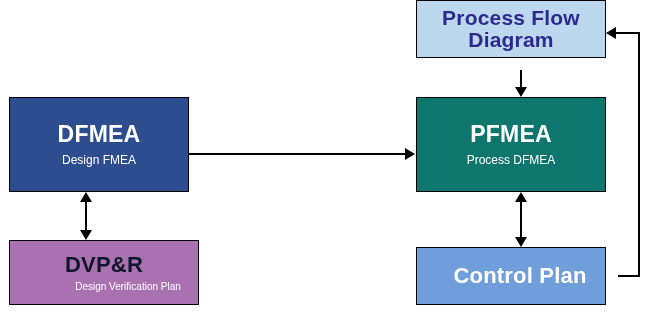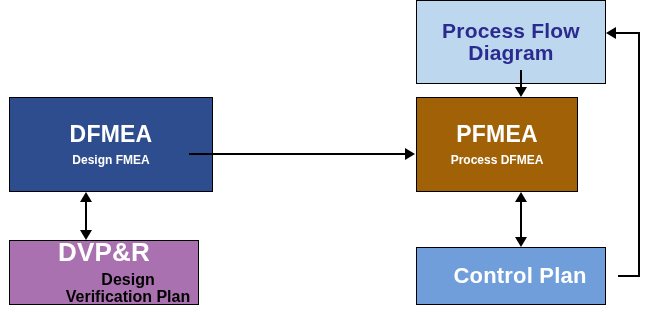--- a/index.html
+++ b/index.html
@@ -27,88 +27,88 @@
     align-items: center;
     justify-content: center;
     text-align: center;
     line-height: 1.05;
   }
   .node .title {
     font-weight: bold;
     letter-spacing: 0.2px;
   }
   .node .sub {
-    font-weight: bold;
+    font-weight: normal;
   }
 
   
   #node-pfd {
     left: 416px;
     top: 0px;
     width: 190px;
-    height: 84px;
+    height: 58px;
     background: #bdd7ee;
   }
   #node-pfd .title {
     font-size: 21px;
     color: #2b2b8f;
   }
 
   
   #node-dfmea {
     left: 9px;
     top: 97px;
-    width: 204px;
+    width: 180px;
     height: 95px;
     background: #2e4d8e;
   }
   #node-dfmea .title {
     font-size: 23px;
     color: #ffffff;
     margin-bottom: 8px;
   }
   #node-dfmea .sub {
     font-size: 12px;
     color: #ffffff;
   }
 
   
   #node-pfmea {
     left: 416px;
     top: 97px;
-    width: 162px;
+    width: 190px;
     height: 95px;
-    background: #a16207;
+    background: #0f766e;
   }
   #node-pfmea .title {
     font-size: 23px;
     color: #ffffff;
     margin-bottom: 8px;
   }
   #node-pfmea .sub {
     font-size: 12px;
     color: #ffffff;
   }
 
   
   #node-dvpr {
     left: 9px;
     top: 240px;
     width: 190px;
     height: 65px;
     background: #a971af;
   }
   #node-dvpr .title {
-    font-size: 26px;
-    color: #ffffff;
+    font-size: 22px;
+    color: #0f172a;
     margin-bottom: 6px;
   }
   #node-dvpr .sub {
-    font-size: 16px;
-    color: #000000;
+    font-size: 10px;
+    color: #ffffff;
     margin-left: 48px;
   }
 
   
   #node-control {
     left: 416px;
     top: 247px;
     width: 190px;
     height: 58px;
     background: #6f9edb;

